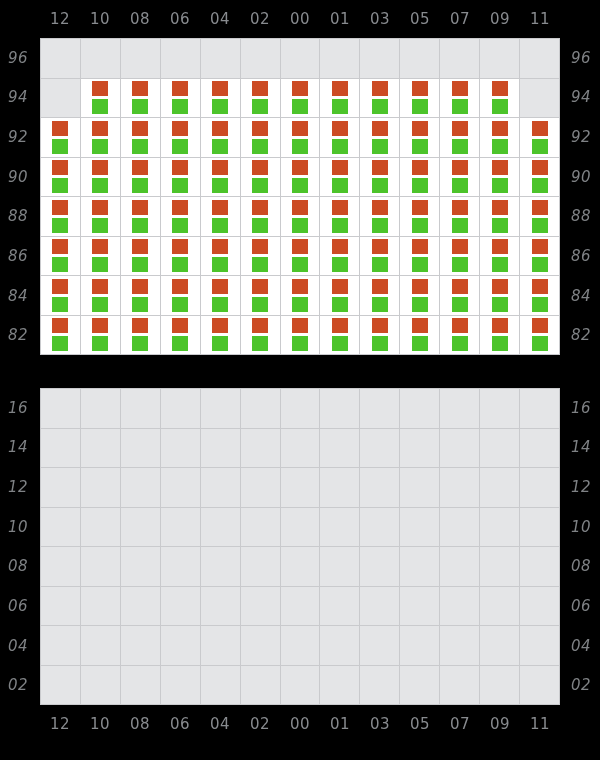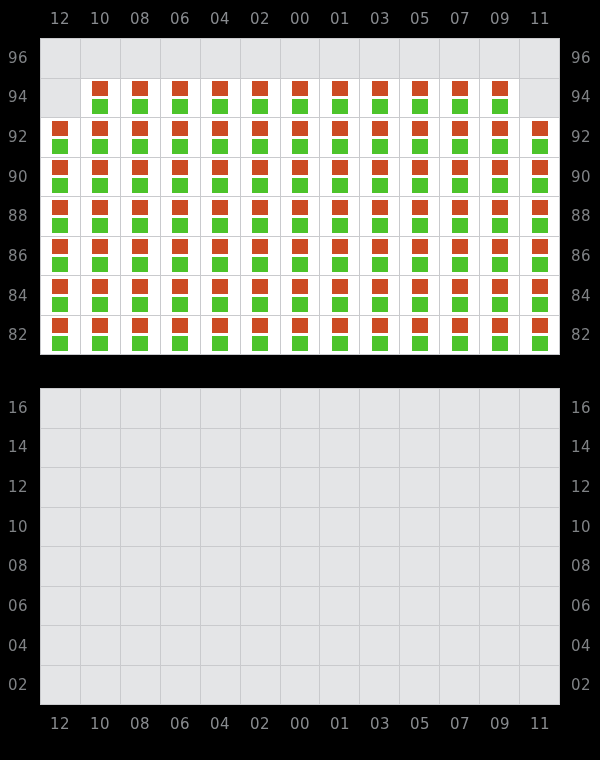--- a/index.html
+++ b/index.html
@@ -40,20 +40,21 @@
     line-height: 38px;
     letter-spacing: 0.5px;
   }
 
   
   .row-labels {
     position: absolute;
     width: 40px;
     display: flex;
     flex-direction: column;
+    font-style: italic;
   }
   .row-labels .row-label {
     flex: 1 1 0;
     display: flex;
     align-items: center;
     color: #7f8285;
     font-size: 15px;
     letter-spacing: 0.5px;
   }
   .row-labels.left  { left: 0;   }

